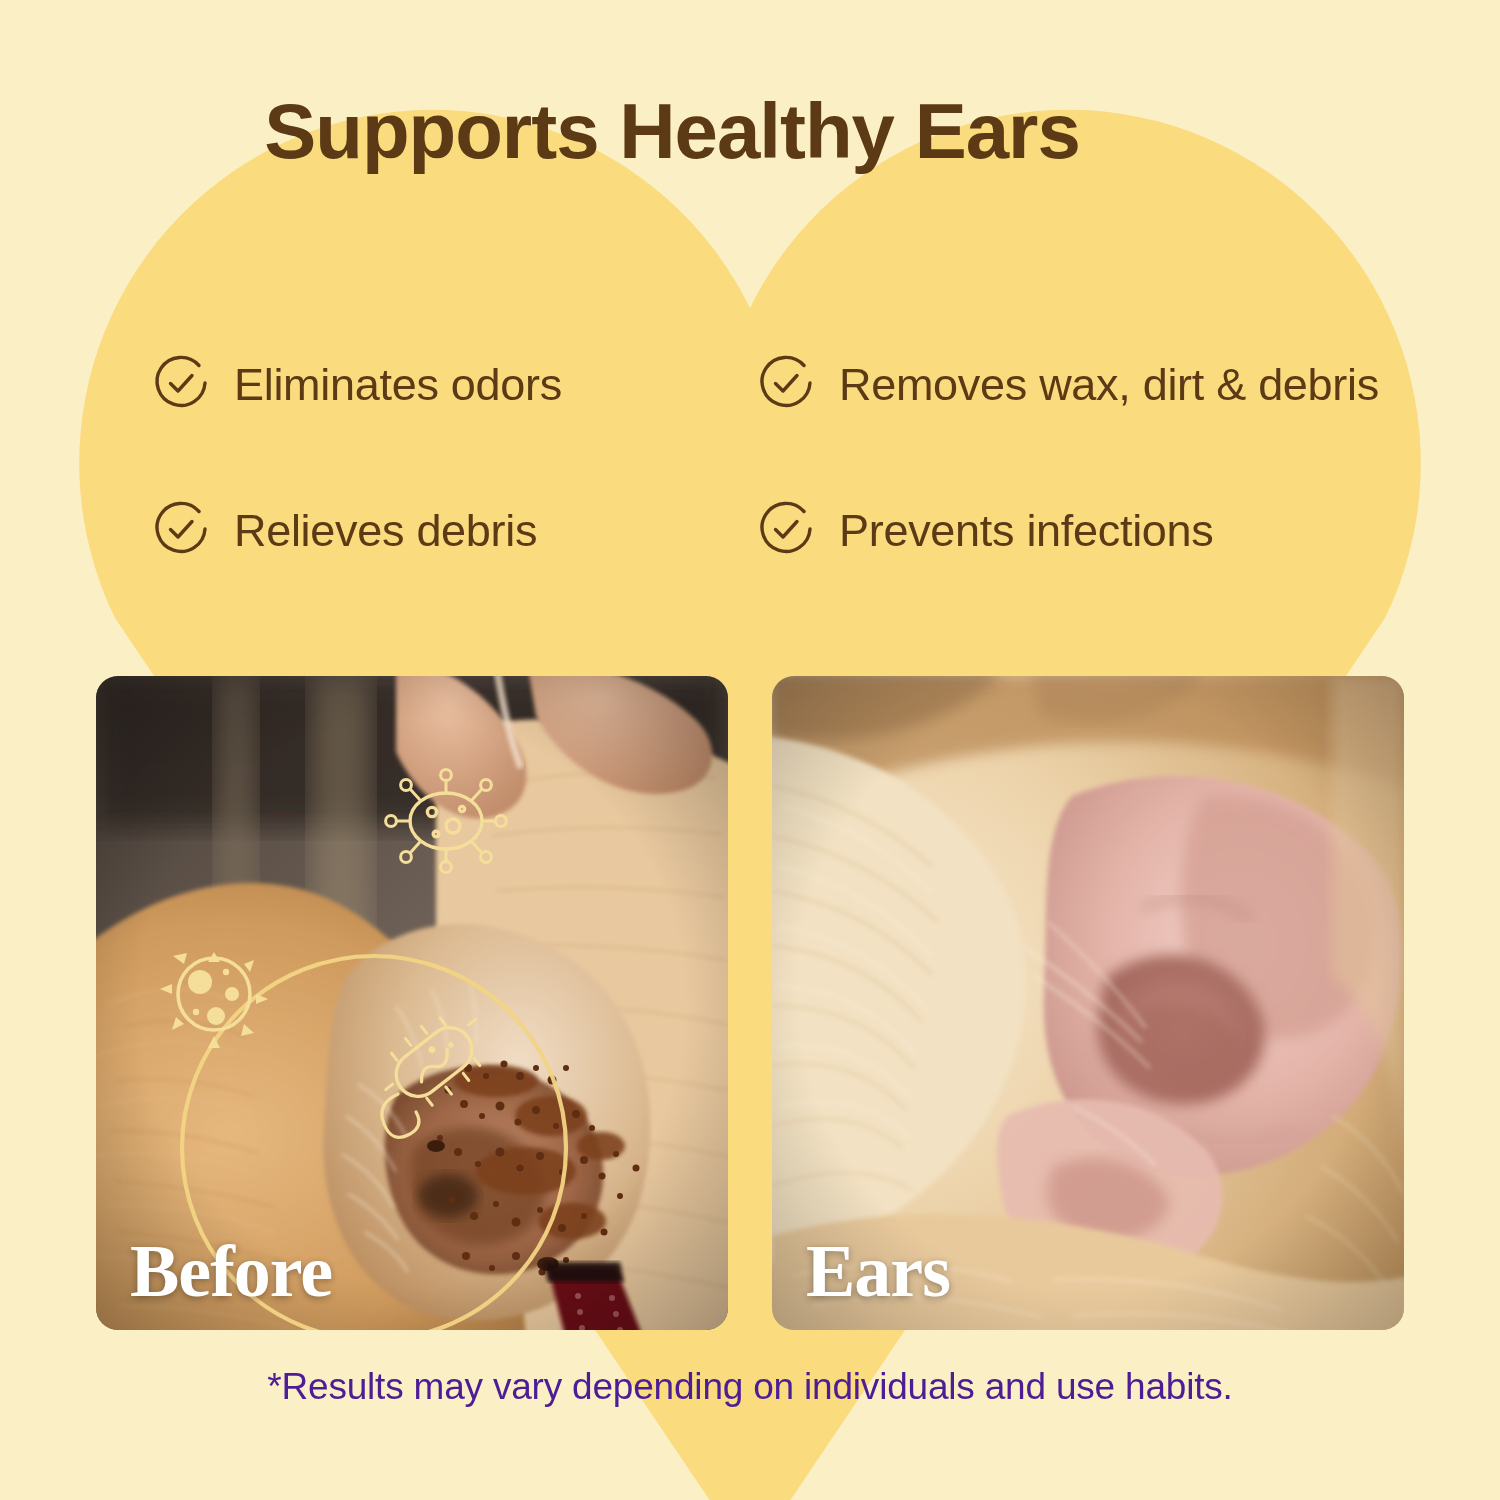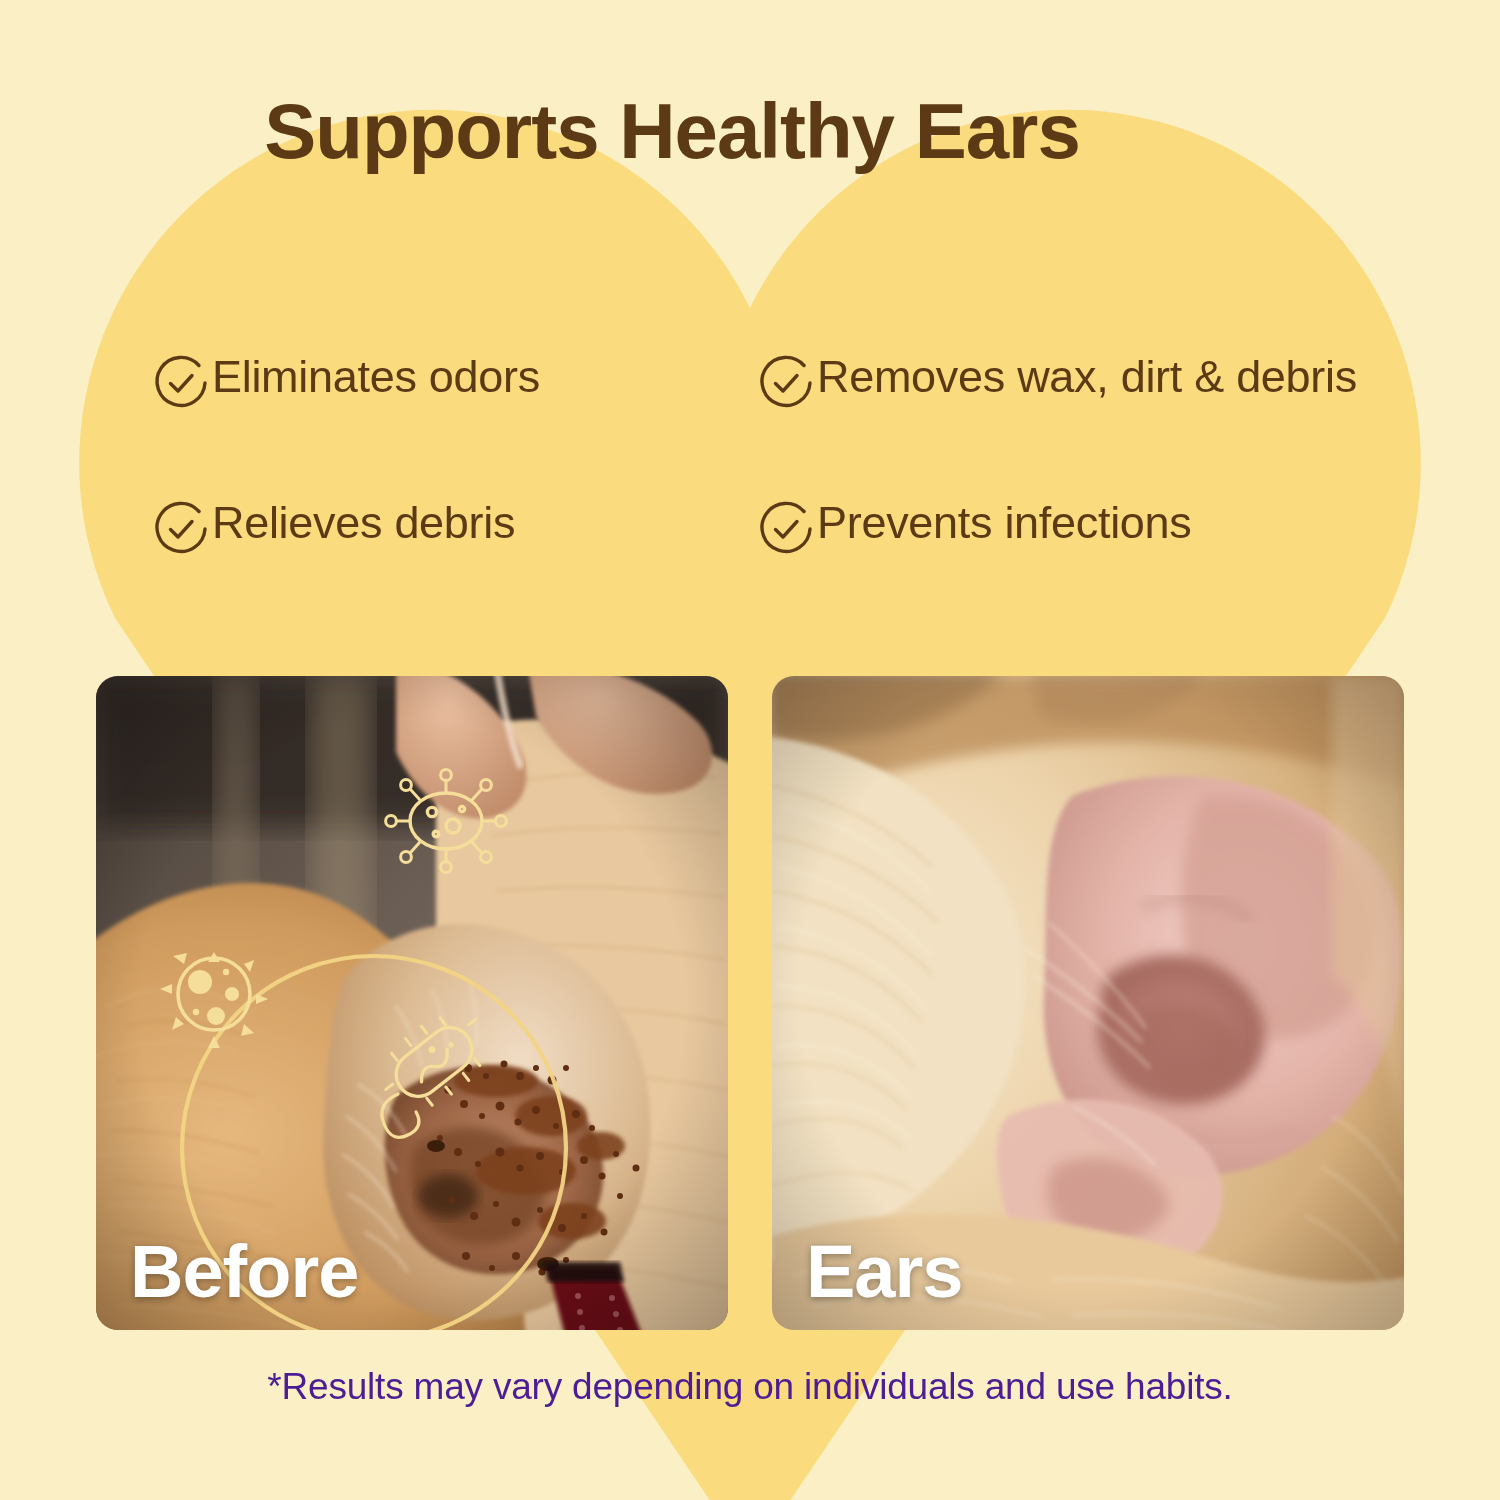--- a/index.html
+++ b/index.html
@@ -34,21 +34,21 @@
   #benefits {
     position:absolute;
     top:348px; left:150px;
     width:1230px;
     display:grid;
     grid-template-columns:605px 625px;
     grid-auto-rows:min-content;
     row-gap:80px;
     z-index:5;
   }
-  .benefit { display:flex; align-items:flex-start; }
+  .benefit { display:flex; align-items:flex-end; gap:22px; }
   .check-icon { flex:0 0 auto; width:62px; height:62px; margin-top:4px; }
   .benefit-label {
     font-size:45px;
     color:#5B3A15;
     line-height:1.28;
     letter-spacing:-0.3px;
   }
 
   
   #photos {
@@ -68,20 +68,21 @@
   .photo-svg { position:absolute; inset:0; width:100%; height:100%; display:block; }
   .photo-caption {
     position:absolute;
     left:34px; bottom:16px;
     font-size:74px;
     font-weight:bold;
     color:#ffffff;
     letter-spacing:-1px;
     text-shadow:0 2px 7px rgba(0,0,0,0.33);
     z-index:3;
+    font-family:Liberation Serif, serif;
   }
   .germ-overlay { position:absolute; inset:0; z-index:2; pointer-events:none; }
 
   
   #disclaimer {
     position:absolute;
     top:1366px; left:0; width:1500px;
     text-align:center;
     font-size:37px;
     color:#4c1d95;

